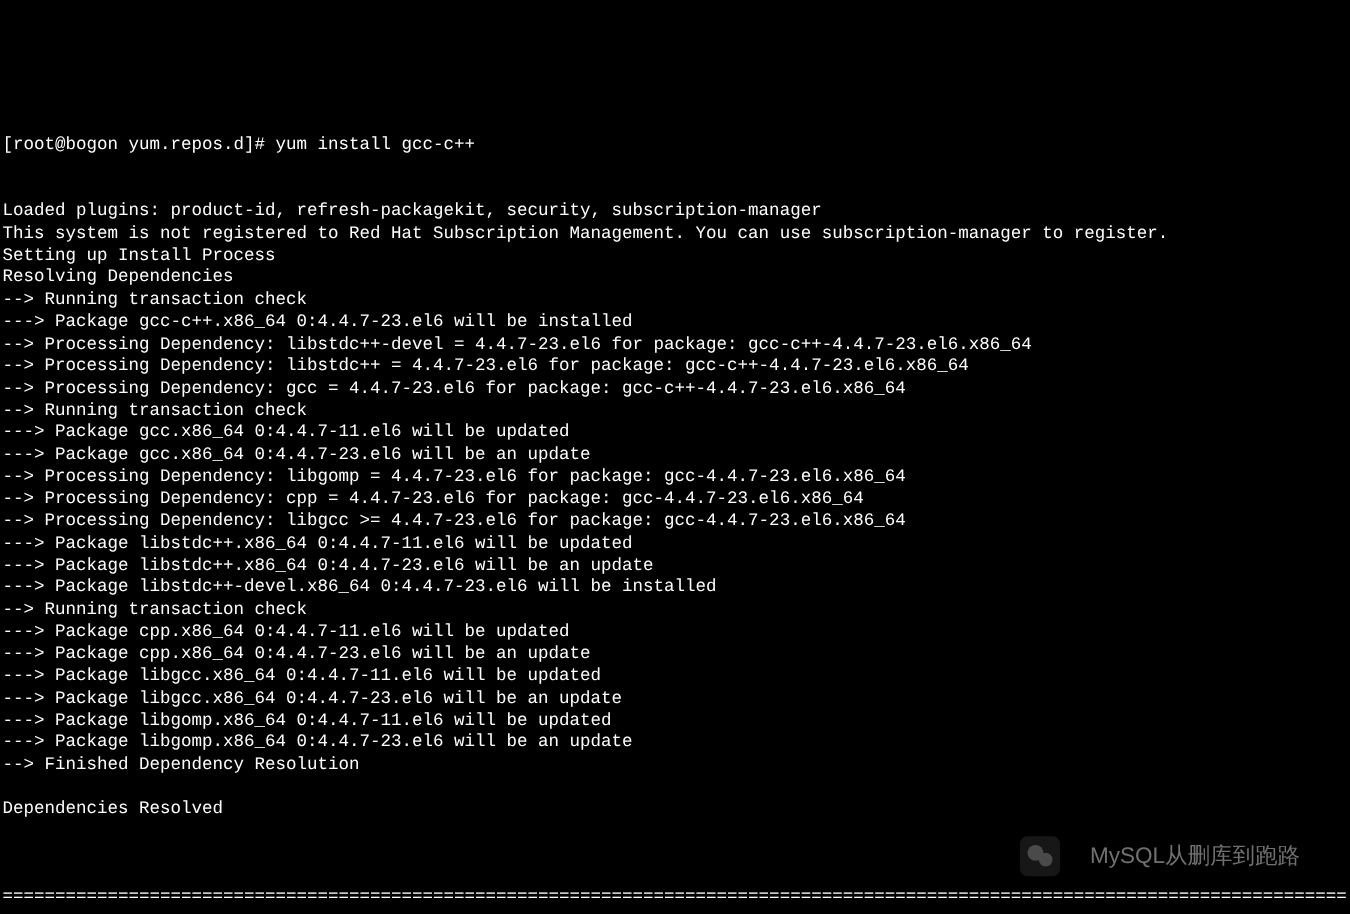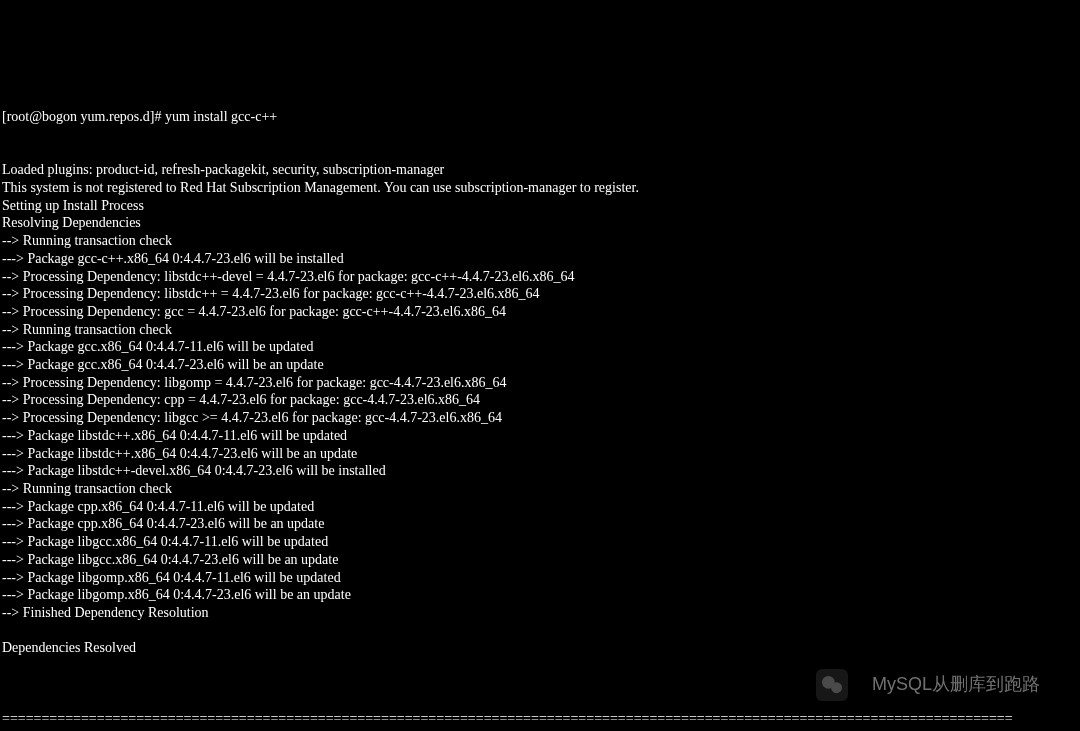--- a/index.html
+++ b/index.html
@@ -8,21 +8,21 @@
       color: #fff;
       font-family: "Courier New", monospace;
       font-size: 14px;
       line-height: 17.7px;
       padding: 2px 2px;
       width: 1080px;
       height: 731px;
       overflow: hidden;
       white-space: pre;
     }
-    .line { display: block; font-family: Liberation Serif, serif; }
+    .line { display: block; }
     .watermark {
       position: absolute;
       right: 40px;
       bottom: 30px;
       display: flex;
       align-items: center;
       gap: 24px;
       opacity: 0.55;
       font-family: sans-serif;
     }

